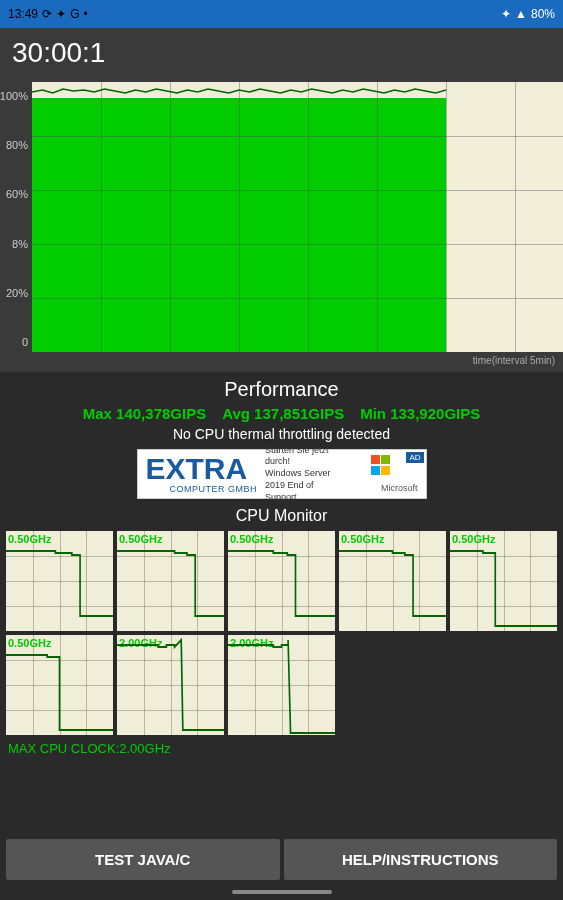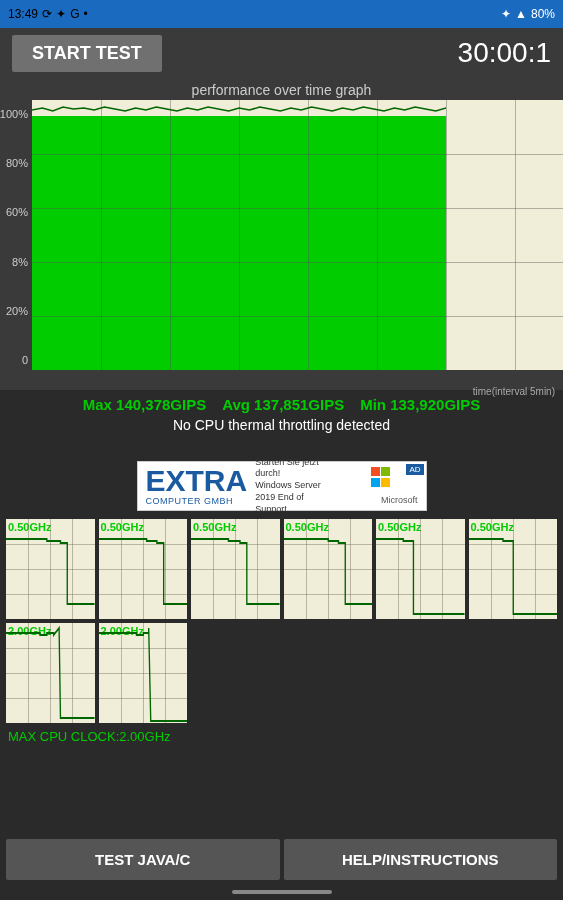--- a/index.html
+++ b/index.html
@@ -138,21 +138,21 @@
       top: 0;
       left: 0;
       width: 78%;
       height: 20px;
     }
     #time-axis-label {
       text-align: right;
       color: #aaaaaa;
       font-size: 10px;
       padding-right: 8px;
-      margin-top: 16px;
+      margin-top: 3px;
     }
 
     
     #perf-section {
       padding: 6px 8px 4px;
       background: #2a2a2a;
     }
     #perf-title {
       color: white;
       font-size: 20px;
@@ -167,21 +167,21 @@
     }
     .perf-stat {
       color: #00cc00;
       font-size: 15px;
       font-weight: bold;
     }
     #throttle-text {
       color: white;
       font-size: 14px;
       text-align: center;
-      margin-bottom: 24px;
+      margin-bottom: 3px;
     }
 
     
     #ad-banner {
       width: 290px;
       height: 50px;
       margin: 0 auto 6px;
       background: white;
       border: 1px solid #ccc;
       display: flex;
@@ -198,20 +198,21 @@
     #ad-logo-text {
       font-size: 30px;
       font-weight: bold;
       color: #1a5aa0;
       line-height: 1;
     }
     #ad-logo-sub {
       font-size: 9px;
       color: #1a5aa0;
       letter-spacing: 0.5px;
+      margin-left: 24px;
     }
     #ad-content {
       font-size: 9px;
       color: #333;
       flex: 1;
       padding: 0 8px;
       line-height: 1.3;
     }
     #ad-ms {
       display: flex;
@@ -247,21 +248,21 @@
       background: #2a2a2a;
     }
     #cpu-monitor-title {
       color: white;
       font-size: 16px;
       text-align: center;
       margin-bottom: 6px;
     }
     #cpu-grid {
       display: grid;
-      grid-template-columns: 1fr 1fr 1fr 1fr 1fr 1fr;
+      grid-template-columns: 1fr 1fr 1fr 1fr 1fr;
       gap: 4px;
       margin-bottom: 4px;
     }
     .cpu-cell {
       background: #f0edd8;
       height: 100px;
       position: relative;
       overflow: hidden;
     }
     .cpu-cell-label {
@@ -348,26 +349,24 @@
     <span>•</span>
   </div>
   <div class="status-right">
     <span>✦</span>
     <span>▲</span>
     <span>80%</span>
   </div>
 </div>
 
 <div id="top-bar">
-  <button id="start-test-btn">START TEST</button>
   <span id="timer-display">30:00:1</span>
 </div>
 
 <div id="graph-section">
-  <div id="graph-title">performance over time graph</div>
   <div id="graph-container">
     <div id="y-axis">
       <span class="y-label">100%</span>
       <span class="y-label">80%</span>
       <span class="y-label">60%</span>
       <span class="y-label">8%</span>
       <span class="y-label">20%</span>
       <span class="y-label">0</span>
     </div>
     <div id="graph-inner">
@@ -391,20 +390,21 @@
         <svg id="jagged-top" viewBox="0 0 400 20" preserveAspectRatio="none" style="position:absolute;top:0;left:0;width:78%;height:20px;">
           <polyline points="0,10 10,8 20,11 30,7 40,9 50,8 60,10 70,7 80,9 90,11 100,8 110,10 120,7 130,9 140,11 150,8 160,10 170,7 180,9 190,11 200,8 210,10 220,7 230,9 240,11 250,8 260,10 270,7 280,9 290,11 300,8 310,10 320,7 330,9 340,11 350,8 360,10 370,7 380,9 390,11 400,8" fill="none" stroke="#006600" stroke-width="1.5"></polyline>
         </svg>
       </div>
       <div id="time-axis-label">time(interval 5min)</div>
     </div>
   </div>
 </div>
 
 <div id="perf-section">
+  <div id="perf-title">Performance</div>
   <div id="perf-stats">
     <span class="perf-stat">Max 140,378GIPS</span>
     <span class="perf-stat">Avg 137,851GIPS</span>
     <span class="perf-stat">Min 133,920GIPS</span>
   </div>
   <div id="throttle-text">No CPU thermal throttling detected</div>
 </div>
 
 <div id="ad-banner">
   <div id="ad-logo">
@@ -421,20 +421,21 @@
       <div class="ms-sq ms-green"></div>
       <div class="ms-sq ms-blue"></div>
       <div class="ms-sq ms-yellow"></div>
     </div>
     <span id="ad-ms-text">Microsoft</span>
   </div>
   <span id="ad-badge">AD</span>
 </div>
 
 <div id="cpu-monitor-section">
+  <div id="cpu-monitor-title">CPU Monitor</div>
   <div id="cpu-grid">
 
     <div class="cpu-cell">
       <span class="cpu-cell-label">0.50GHz</span>
       <div class="cpu-cell-grid">
         <div class="cpu-v-line" style="left:25%"></div>
         <div class="cpu-v-line" style="left:50%"></div>
         <div class="cpu-v-line" style="left:75%"></div>
         <div class="cpu-h-line" style="top:25%"></div>
         <div class="cpu-h-line" style="top:50%"></div>

